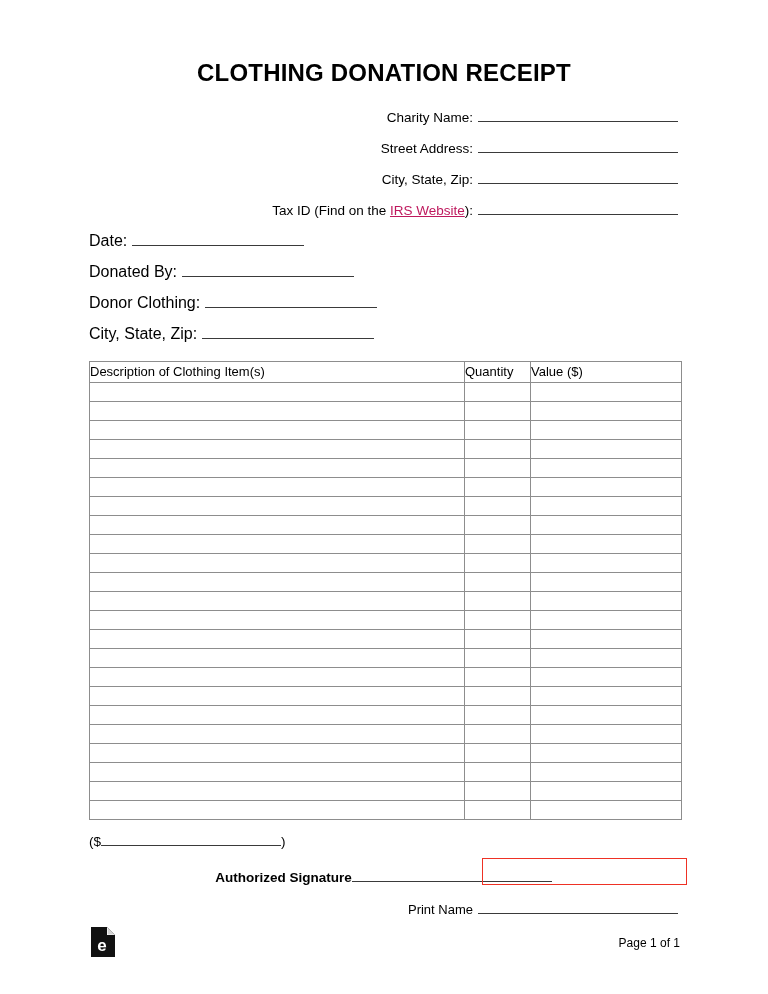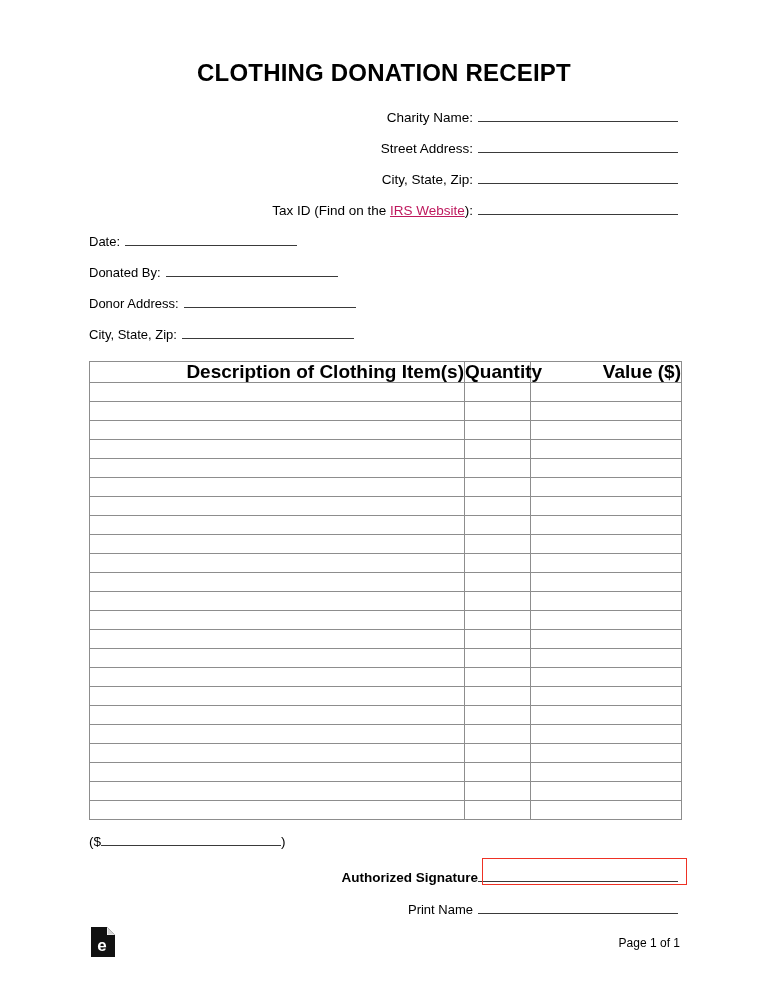--- a/index.html
+++ b/index.html
@@ -72,21 +72,21 @@
     left: 89px;
     top: 232px;
     width: 500px;
   }
   .donor-row {
     display: flex;
     align-items: baseline;
     height: 31px;
   }
   .donor-label {
-    font-size: 13px;
+    font-size: 16px;
     white-space: nowrap;
     padding-right: 5px;
     text-align: right;
   }
   .donor-fill {
     border-bottom: 1.4px solid #3a3a3a;
     height: 13px;
     flex: 0 0 auto;
   }
   .fill-date { width: 172px; }
@@ -103,23 +103,23 @@
     border-collapse: collapse;
     table-layout: fixed;
   }
   .items-table td, .items-table th {
     border: 1px solid #8d8d8d;
     padding: 0;
     margin: 0;
   }
   .items-table thead th {
     height: 20px;
-    font-size: 19px;
-    font-weight: bold;
-    text-align: right;
+    font-size: 13px;
+    font-weight: normal;
+    text-align: left;
     vertical-align: middle;
     line-height: 20px;
   }
   .items-table tbody td {
     height: 18px;
   }
   .col-desc  { width: 374px; }
   .col-qty   { width: 65px; }
   .col-value { width: 150px; }
 
@@ -165,21 +165,21 @@
   }
 
   
   .sig-row {
     position: absolute;
     left: 89px;
     top: 868px;
     width: 589px;
     display: flex;
     align-items: baseline;
-    justify-content: flex-end;
+    justify-content: center;
   }
   .sig-label {
     font-size: 13.5px;
     font-weight: bold;
     white-space: nowrap;
   }
   .sig-fill {
     width: 200px;
     border-bottom: 1.6px solid #3a3a3a;
     height: 13px;
@@ -268,21 +268,21 @@
       <span class="donor-label">Date:</span>
       <span class="donor-fill fill-date"></span>
     </div>
 
     <div class="donor-row">
       <span class="donor-label">Donated By:</span>
       <span class="donor-fill fill-donatedby"></span>
     </div>
 
     <div class="donor-row">
-      <span class="donor-label">Donor Address:</span>
+      <span class="donor-label">Donor Clothing:</span>
       <span class="donor-fill fill-donoraddr"></span>
     </div>
 
     <div class="donor-row">
       <span class="donor-label">City, State, Zip:</span>
       <span class="donor-fill fill-citystatezip"></span>
     </div>
 
   </div>
 

